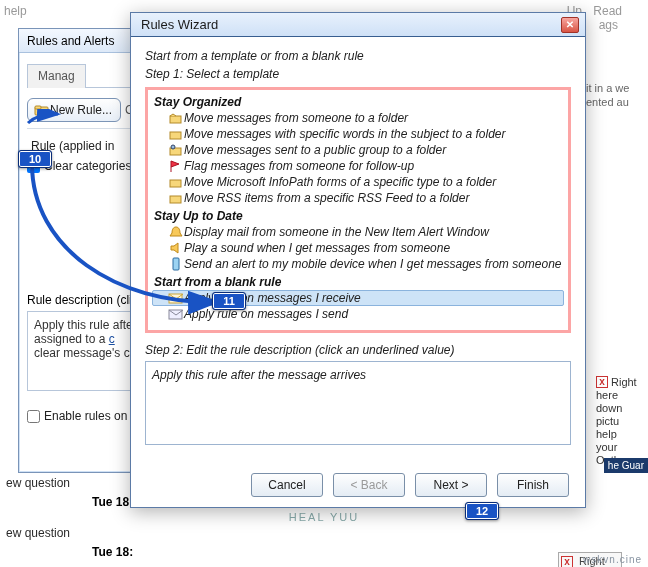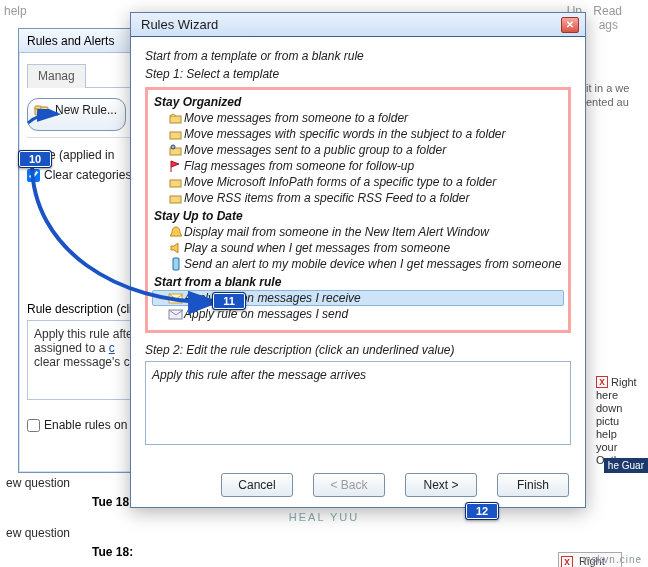--- a/index.html
+++ b/index.html
@@ -79,24 +79,24 @@
   .tab.inactive { background:#f1f1f1; color:#555;}
   .toolbar {
     margin:10px 8px 0 8px;
     display:flex; gap:4px;
     border-bottom:1px solid #d6dee8;
     padding-bottom:6px;
   }
   .newrule-btn {
     border:1px solid #7c95b7;
     background:linear-gradient(#fefefe,#e8eff8);
-    padding:4px 8px 13px 6px;
-    display:flex; align-items:center; gap:5px;
-    font-size:12px;
-    border-radius:11px;
+    padding:4px 8px 4px 6px;
+    display:flex; align-items:center; 
+    font-size:12px;
+    border-radius:6px;
   }
   .newrule-btn svg{ flex-shrink:0;}
   .gridhead {
     margin:6px 8px 0 8px;
     padding:4px;
     background:#fff;
     font-size:12px;
   }
   .checkline {
     margin:2px 8px;
@@ -169,21 +169,21 @@
   .step2 { margin-top:10px;}
   .editbox {
     margin-top:4px;
     border:1px solid #9db4d0;
     height:84px;
     padding:6px;
     font-size:12px;
   }
   .wizard-buttons {
     position:absolute; left:0; right:0; bottom:10px;
-    display:flex; justify-content:flex-end; gap:20px;
+    display:flex; justify-content:flex-end; gap:10px;
     padding:0 16px;
   }
   .btn {
     min-width:72px; height:24px;
     border:1px solid #7a8fa8;
     background:linear-gradient(#fefefe,#e4ecf4);
     font-size:12px; color:#222;
     border-radius:3px;
     padding:0 14px;
   }

